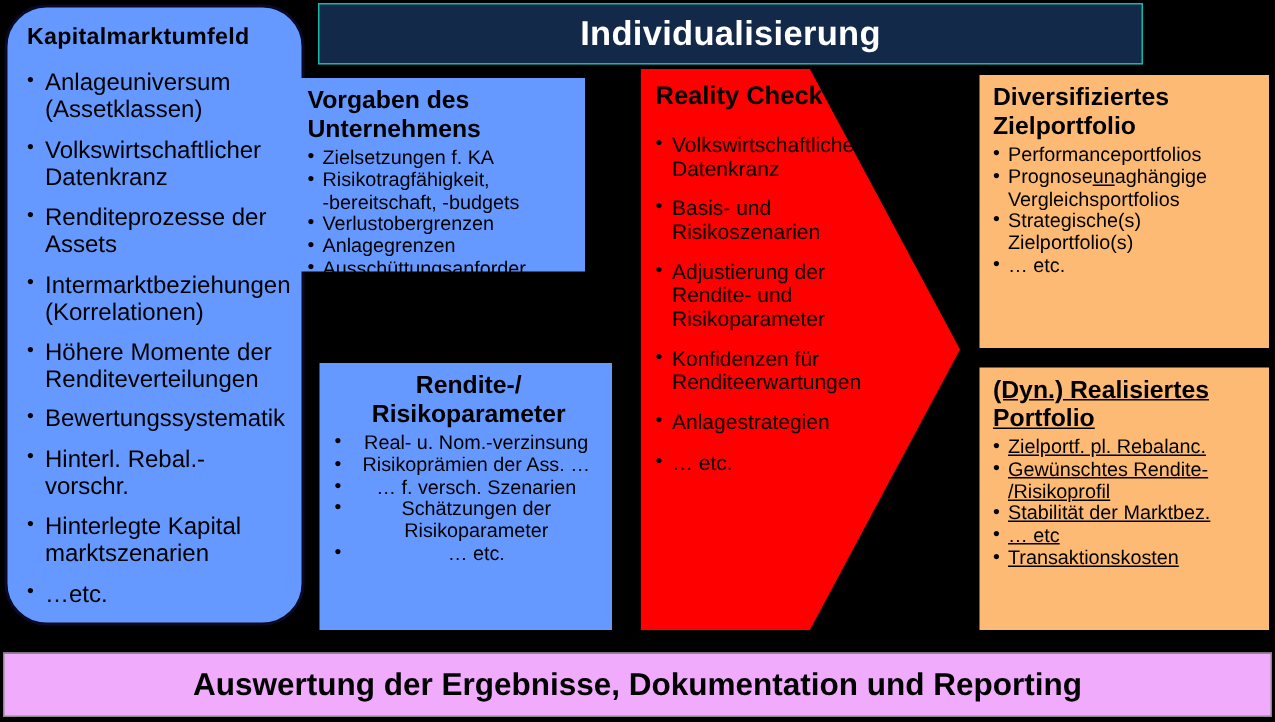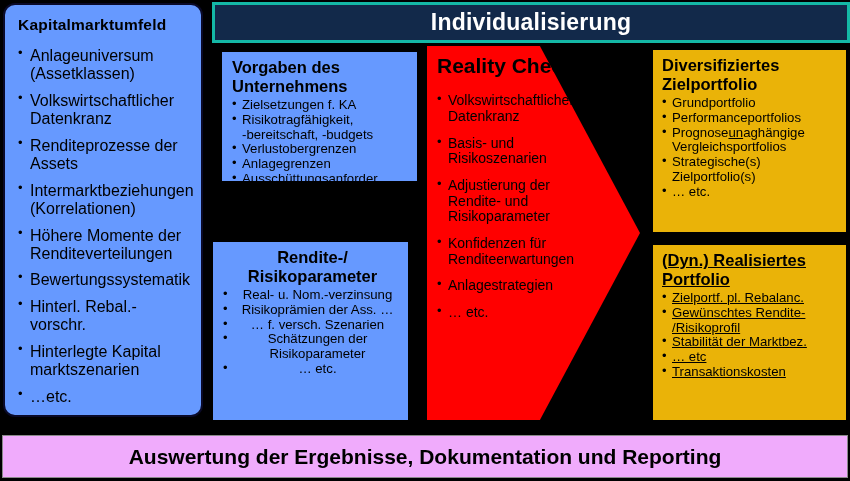--- a/index.html
+++ b/index.html
@@ -51,21 +51,21 @@
 
   
   #left-box {
     position: absolute;
     left: 3px;
     top: 3px;
     width: 200px;
     height: 414px;
     background: #6699ff;
     border: 2px solid #0a0a28;
-    border-radius: 12px;
+    border-radius: 28px;
     box-sizing: border-box;
     padding: 12px 10px 6px 13px;
   }
   #left-box .panel-title {
     font-size: 15.5px;
     letter-spacing: .2px;
     margin-bottom: 14px;
   }
   #left-box .bullets {
     font-size: 16px;
@@ -73,45 +73,45 @@
   #left-box .bullets li {
     margin-bottom: 9px;
     padding-left: 12px;
   }
 
   
   #header-bar {
     position: absolute;
     left: 212px;
     top: 2px;
-    width: 638px;
+    width: 550px;
     height: 41px;
     background: #12294a;
-    border: 3px solid #14b8a6;
+    border: 1px solid #14b8a6;
     box-sizing: border-box;
     display: flex;
     align-items: center;
     justify-content: center;
   }
   #header-bar .title {
     color: #ffffff;
     font-size: 23px;
     font-weight: bold;
     letter-spacing: .2px;
   }
 
   
   .blue-panel {
     position: absolute;
     background: #6699ff;
     box-sizing: border-box;
     padding: 7px 6px 4px 10px;
   }
   #vorgaben-panel {
-    left: 222px;
+    left: 195px;
     top: 52px;
     width: 195px;
     height: 129px;
   }
   #rendite-panel {
     left: 213px;
     top: 242px;
     width: 195px;
     height: 178px;
     text-align: center;
@@ -141,35 +141,35 @@
     position: absolute;
     inset: 0;
     background: #ff0000;
     clip-path: polygon(0% 0%, 53% 0%, 100% 50%, 53% 100%, 0% 100%);
   }
   #reality-arrow .content {
     position: relative;
     padding: 9px 10px 0 10px;
   }
   #reality-arrow .panel-title {
-    font-size: 21px;
+    font-size: 17px;
     margin-bottom: 16px;
   }
   #reality-arrow .bullets {
     font-size: 14px;
   }
   #reality-arrow .bullets li {
     margin-bottom: 11px;
     padding-left: 11px;
   }
 
   
   .green-panel {
     position: absolute;
-    background: #eab308;
+    background: #fdba74;
     box-sizing: border-box;
     padding: 7px 6px 4px 9px;
   }
   #diversifiziertes-panel {
     left: 653px;
     top: 50px;
     width: 193px;
     height: 182px;
   }
   #realisiertes-panel {
@@ -338,23 +338,20 @@
         </li>
       </ul>
     </div>
   </div>
 
   <div id="diversifiziertes-panel" class="green-panel">
     <div class="panel-title">Diversifiziertes</div>
     <div class="panel-title">Zielportfolio</div>
     <ul class="bullets">
       <li>
-        <span>Grundportfolio</span>
-      </li>
-      <li>
         <span>Performanceportfolios</span>
       </li>
       <li>
         <span>Prognose<u>un</u>aghängige</span>
         <span class="cont">Vergleichsportfolios</span>
       </li>
       <li>
         <span>Strategische(s)</span>
         <span class="cont">Zielportfolio(s)</span>
       </li>

